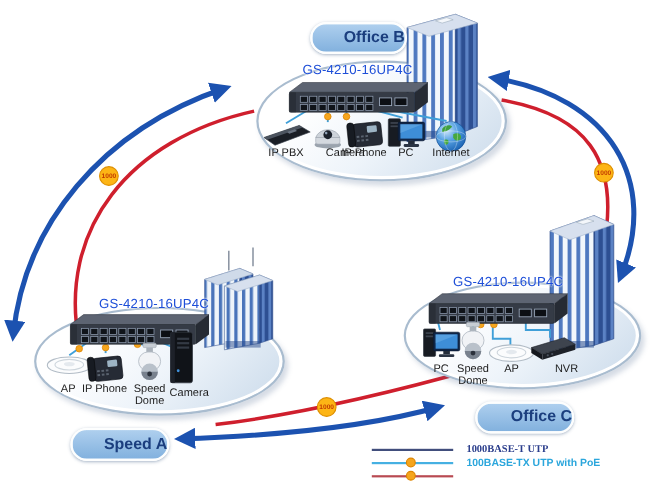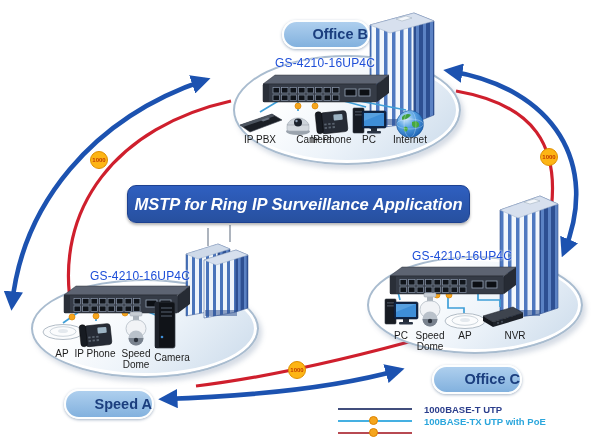--- a/index.html
+++ b/index.html
@@ -30,21 +30,21 @@
   
   .legend{width:262px;}
   .legend-row{display:flex;align-items:center;height:12px;}
   .legend-bar{position:relative;width:74px;height:2.6px;flex:0 0 74px;}
   .bar-utp{background:#414e7c;}
   .bar-poe{background:#45b0e2;}
   .bar-fiber{background:#b84a52;}
   .legend-dot{position:absolute;left:31px;top:-3.4px;width:9px;height:9px;border-radius:50%;
     background:#f5a51d;border:1px solid #dd8400;box-sizing:border-box;}
   .legend-label{margin-left:12px;font-size:9.5px;font-weight:bold;white-space:nowrap;}
-  .lg-utp{color:#2b3e8c;} .lg-poe{color:#2ba6dc;} .lg-fiber{color:#d41f2c;}
+  .lg-utp{color:#2b3e8c;font-family:Liberation Serif, serif;} .lg-poe{color:#2ba6dc;} .lg-fiber{color:#d41f2c;}
 </style>
 </head>
 <body>
 
 <div id="stage">
 
   <svg class="abs z-ring" width="600" height="441" viewBox="0 0 600 441">
     <defs>
       <marker id="mb" viewBox="0 0 10 10" refX="7" refY="5" markerWidth="4.2" markerHeight="4.2" orient="auto-start-reverse">
         <path d="M0,0 L10,5 L0,10 z" fill="#1c52b0"></path>
@@ -396,21 +396,20 @@
     <polygon points="12,18 42,9 42,14 12,23" fill="#1d2128"></polygon>
     <circle cx="17" cy="19" r="1" fill="#4a525e"></circle>
       <circle cx="21" cy="17.8" r="1" fill="#4a525e"></circle>
   </svg>
   <div class="abs z-node dev-label" style="left:500px;top:331px;width:30px;">NVR</div>
 
   <div class="abs z-overlay office-badge" style="left:282px;top:20px;width:84px;height:25px;line-height:25px;">Office B</div>
   <div class="abs z-overlay office-badge" style="left:64px;top:389px;width:86px;height:26px;line-height:26px;">Speed A</div>
   <div class="abs z-overlay office-badge" style="left:432px;top:365px;width:86px;height:25px;line-height:25px;">Office C</div>
 
-  <div class="abs z-overlay title-banner" style="left:127px;top:185px;width:341px;height:36px;line-height:36px;">MSTP for Ring IP Surveillance Application</div>
 
   <div class="abs z-overlay legend" style="left:338px;top:403px;">
     <div class="legend-row">
       <div class="legend-bar bar-utp"></div>
       <span class="legend-label lg-utp">1000BASE-T UTP</span>
     </div>
     <div class="legend-row">
       <div class="legend-bar bar-poe">
         <span class="legend-dot"></span>
       </div>

